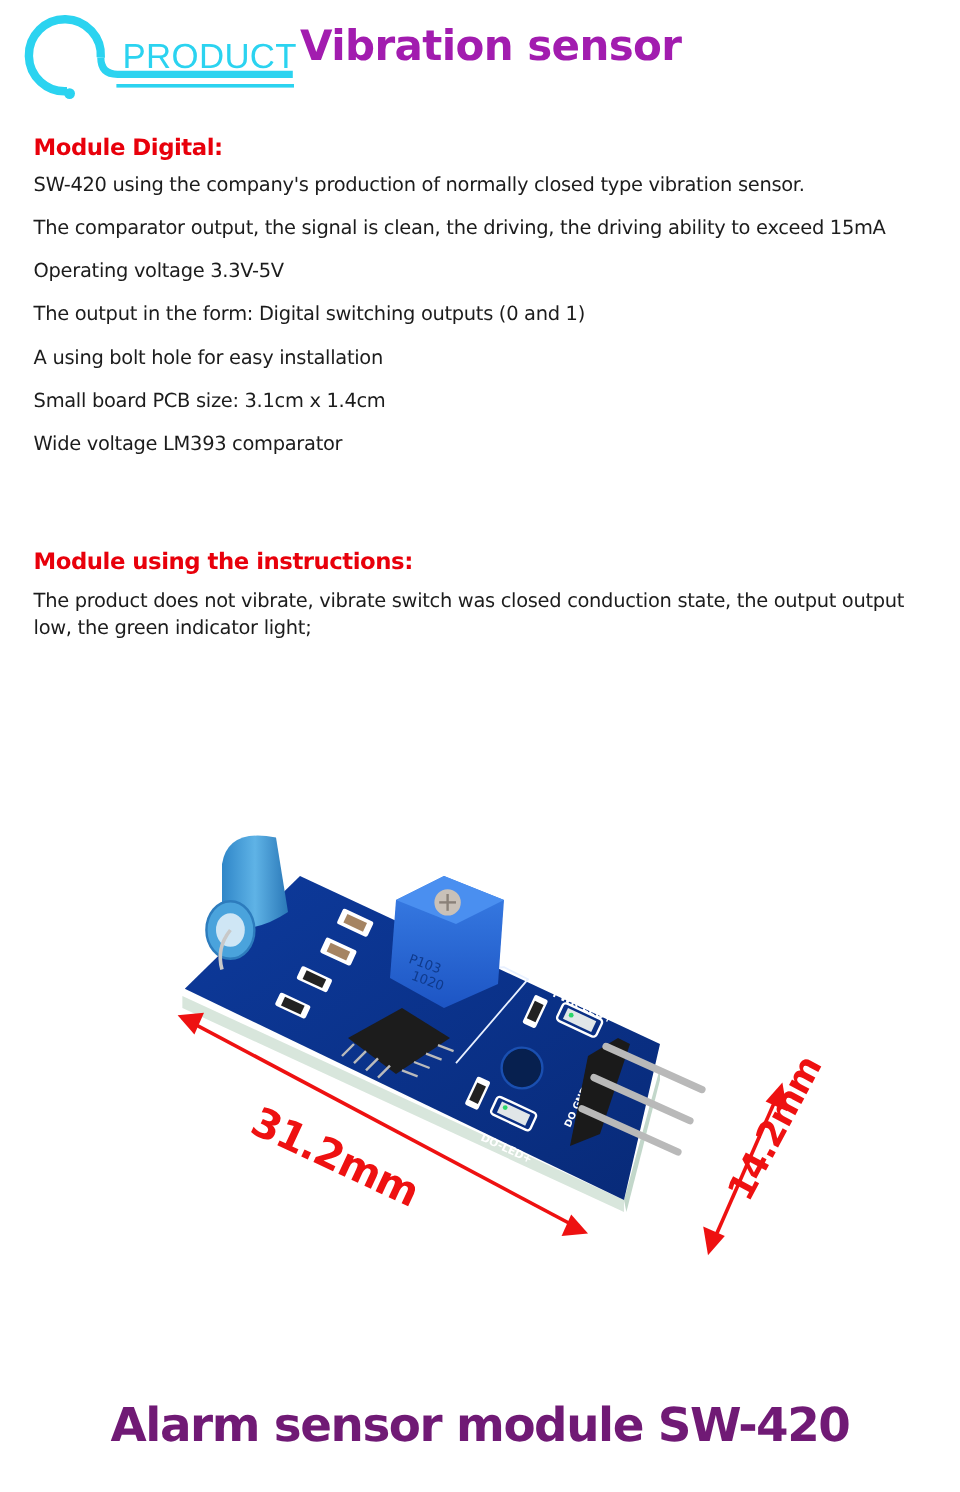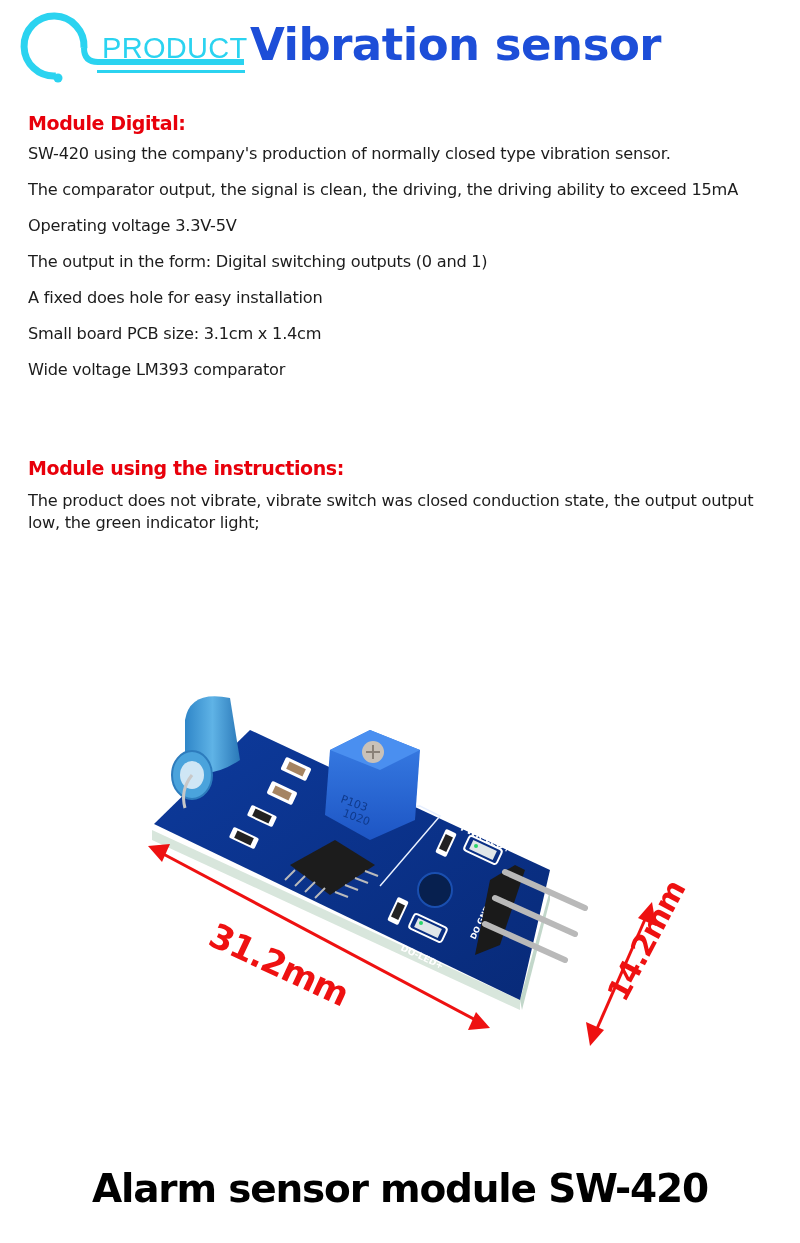--- a/index.html
+++ b/index.html
@@ -9,22 +9,22 @@
     
     .header { position: absolute; left: 0; top: 0; width: 684px; height: 100px; }
     .logo { position: absolute; left: 12px; top: 12px; width: 235px; height: 75px; }
     .logo-text {
       position: absolute; left: 90px; top: 22px;
       font-family: "Liberation Sans", sans-serif; font-size: 29px; font-weight: 400;
       color: #2bd3f0; letter-spacing: 0.3px; line-height: 1;
     }
     .title {
       position: absolute; left: 250px; top: 20px;
-      font-family: "DejaVu Sans", sans-serif; font-weight: bold; font-size: 45px;
-      color: #1d4ed8; letter-spacing: -0.5px; line-height: 1.1;
+      font-family: "DejaVu Sans", sans-serif; font-weight: bold; font-size: 35px;
+      color: #a21caf; letter-spacing: -0.5px; line-height: 1.1;
     }
 
     
     .section { position: absolute; left: 28px; width: 760px; }
     .section-heading {
       font-family: "DejaVu Sans", sans-serif; font-weight: bold; font-size: 19px;
       color: #e8000b; letter-spacing: -0.4px; line-height: 24px;
     }
     .para {
       font-family: "DejaVu Sans", sans-serif; font-size: 16.2px; color: #1c1c1c;
@@ -45,21 +45,21 @@
       position: absolute; font-family: "DejaVu Sans", sans-serif; font-weight: bold;
       color: #ee1111; font-size: 34px; letter-spacing: -1px; white-space: nowrap;
     }
     .dim-length { left: 90px; top: 225px; transform: rotate(25deg); transform-origin: left top; }
     .dim-width { left: 470px; top: 300px; transform: rotate(-62deg); transform-origin: left top; font-size: 30px; }
 
     
     .caption {
       position: absolute; left: 0; top: 1168px; width: 800px; text-align: center;
       font-family: "DejaVu Sans", sans-serif; font-weight: bold; font-size: 39px;
-      color: #000000; letter-spacing: -1.2px; line-height: 1.1;
+      color: #701a75; letter-spacing: -1.2px; line-height: 1.1;
     }
   </style>
 </head>
 <body>
 
 <div class="header">
   <div class="logo">
     <svg width="235" height="75" viewBox="0 0 235 75">
 
       <path d="M 58 56 L 14 56" fill="none" stroke="#2bd3f0" stroke-width="0"></path>
@@ -73,21 +73,21 @@
   </div>
   <h1 class="title">Vibration sensor</h1>
 </div>
 
 <div class="section" id="features">
   <h2 class="section-heading">Module Digital:</h2>
   <p class="para">SW-420 using the company's production of normally closed type vibration sensor.</p>
   <p class="para">The comparator output, the signal is clean, the driving, the driving ability to exceed 15mA</p>
   <p class="para">Operating voltage 3.3V-5V</p>
   <p class="para">The output in the form: Digital switching outputs (0 and 1)</p>
-  <p class="para">A fixed does hole for easy installation</p>
+  <p class="para">A using bolt hole for easy installation</p>
   <p class="para">Small board PCB size: 3.1cm x 1.4cm</p>
   <p class="para">Wide voltage LM393 comparator</p>
 </div>
 
 <div class="section" id="instructions">
   <h2 class="section-heading">Module using the instructions:</h2>
   <p class="para">The product does not vibrate, vibrate switch was closed conduction state, the output output low, the green indicator light;</p>
 </div>
 
 <div class="product-figure">

